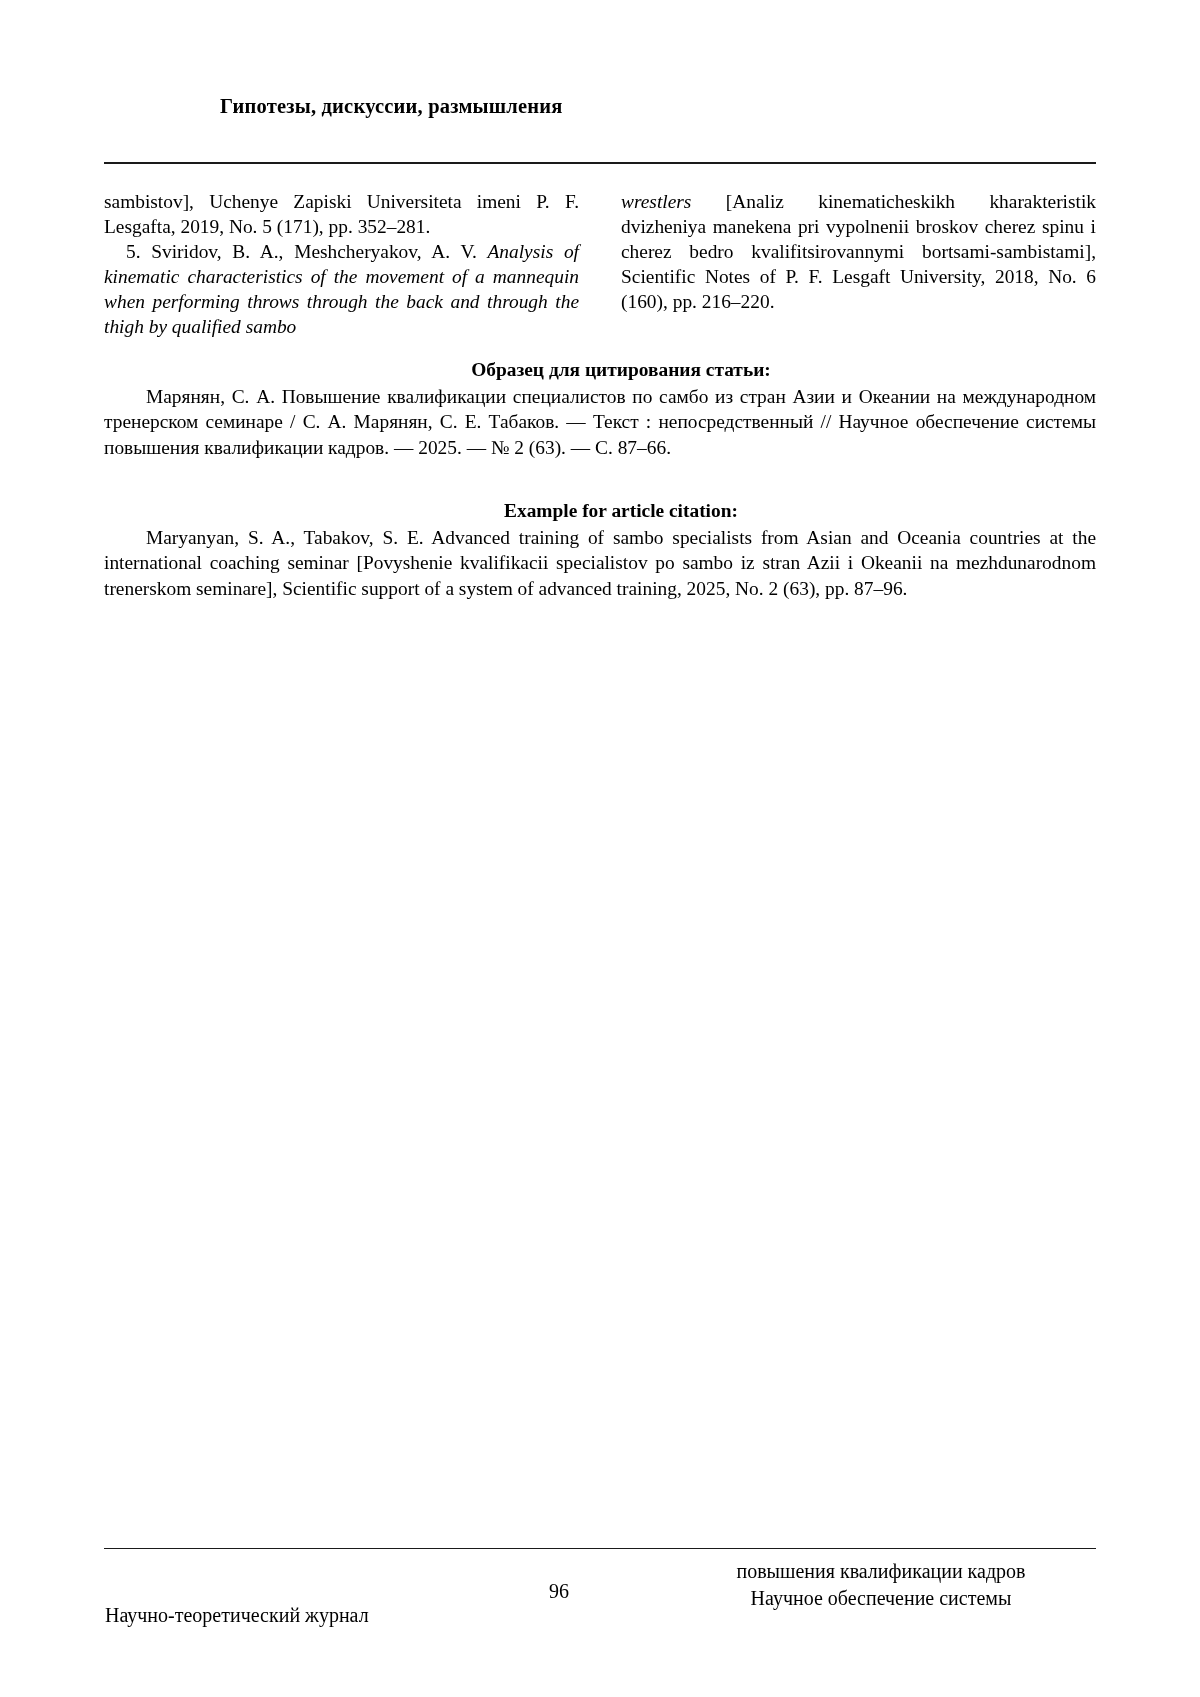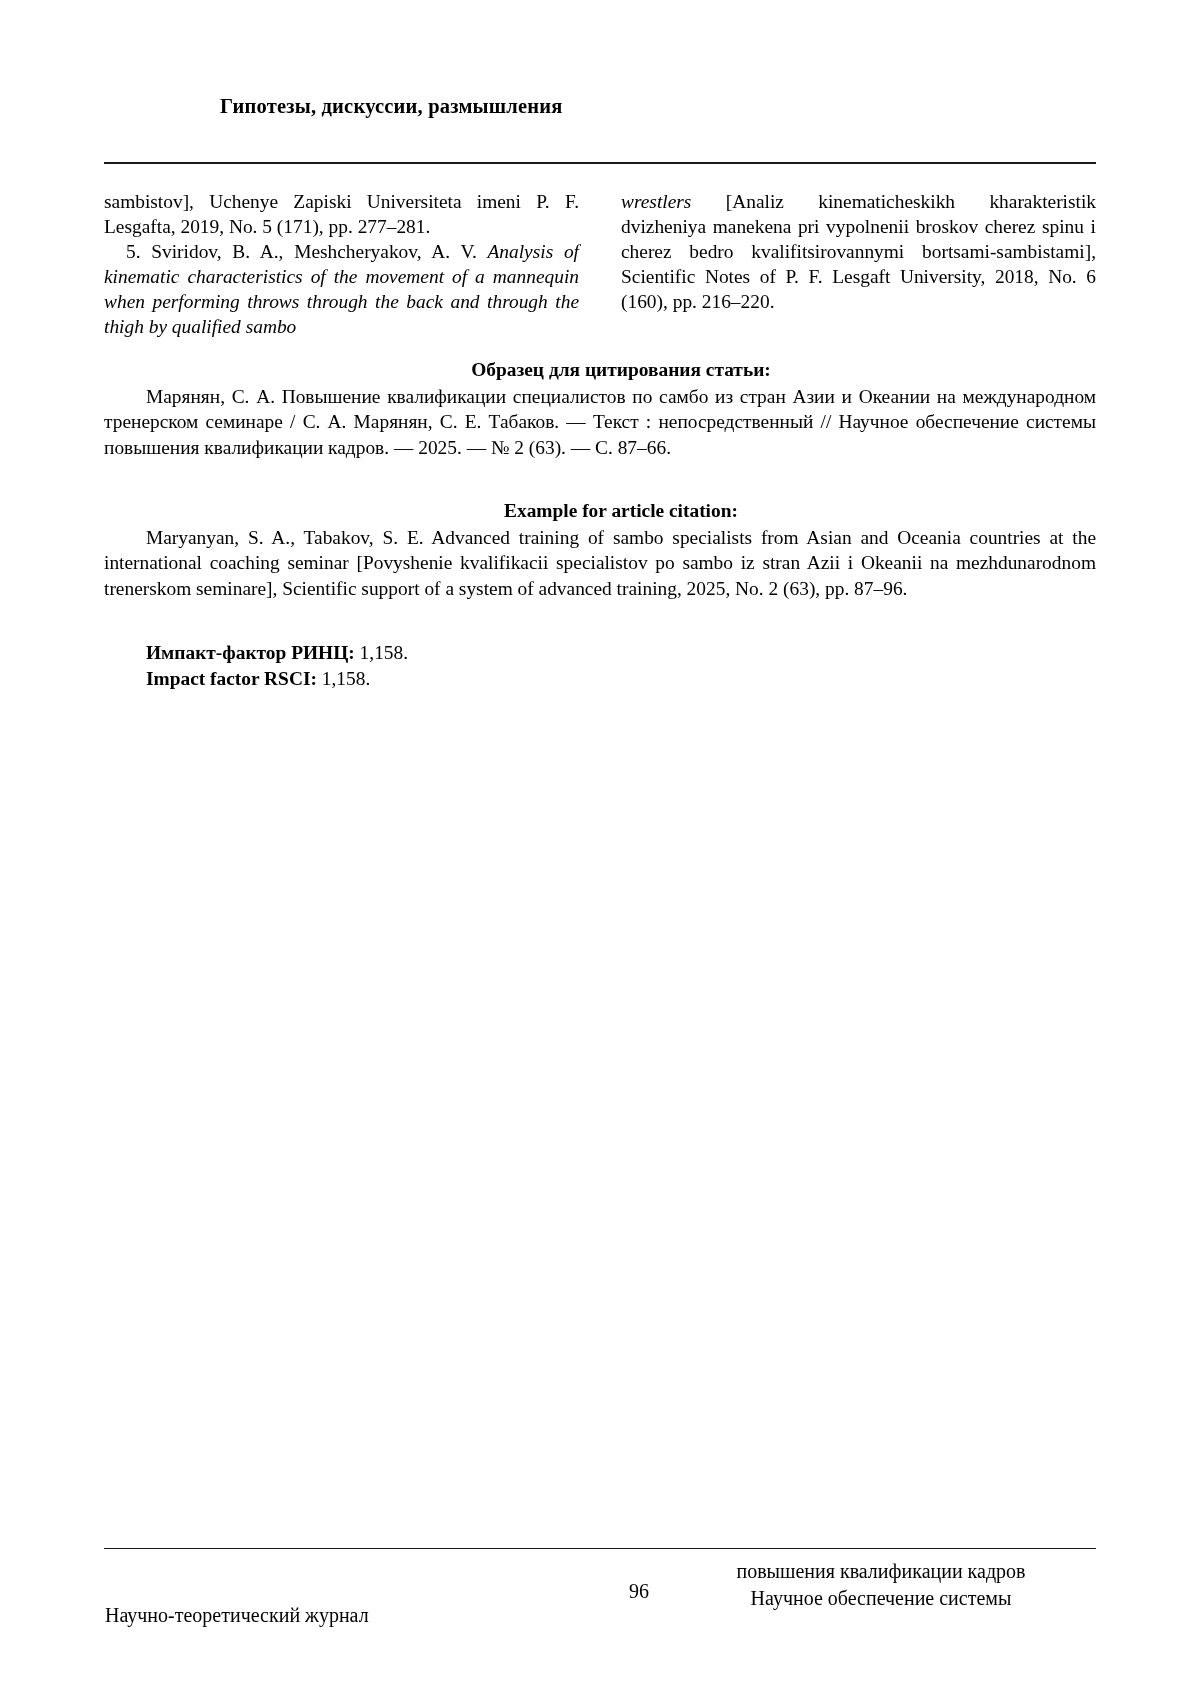--- a/index.html
+++ b/index.html
@@ -133,21 +133,21 @@
     left: 1px;
     top: 22px;
     font-size: 20px;
     margin-top: 24px;
   }
   .footer-page {
     position: absolute;
     left: 445px;
     top: 22px;
     width: 100px;
-    text-align: right;
+    text-align: left;
     font-size: 20px;
   }
   .footer-right {
     position: absolute;
     right: 0px;
     top: 0px;
     width: 430px;
     text-align: center;
     font-size: 20px;
     line-height: 1.33;
@@ -162,44 +162,40 @@
 
 
     <div class="header-title">Гипотезы, дискуссии, размышления</div>
   </div>
 
   <div class="header-rule"></div>
 
   <div class="cols">
 
     <div class="col">
-      <p>sambistov], Uchenye Zapiski Universiteta imeni P. F. Lesgafta, 2019, No. 5 (171), pp. 277–281.</p>
+      <p>sambistov], Uchenye Zapiski Universiteta imeni P. F. Lesgafta, 2019, No. 5 (171), pp. 352–281.</p>
       <p class="indent"><span>5. Sviridov, B. A., Meshcheryakov, A. V. </span><span class="ital">Analysis of kinematic characteristics of the movement of a mannequin when performing throws through the back and through the thigh by qualified sambo</span></p>
     </div>
 
     <div class="col">
       <p><span class="ital">wrestlers</span><span> [Analiz kinematicheskikh kharakteristik dvizheniya manekena pri vypolnenii broskov cherez spinu i cherez bedro kvalifitsirovannymi bortsami-sambistami], Scientific Notes of P. F. Lesgaft University, 2018, No. 6 (160), pp. 216–220.</span></p>
     </div>
 
   </div>
 
   <div class="section" id="cite-ru">
     <h3>Образец для цитирования статьи:</h3>
     <p>Марянян, С. А. Повышение квалификации специалистов по самбо из стран Азии и Океании на международном тренерском семинаре / С. А. Марянян, С. Е. Табаков. — Текст : непосредственный // Научное обеспечение системы повышения квалификации кадров. — 2025. — № 2 (63). — С. 87–66.</p>
   </div>
 
   <div class="section" id="cite-en">
     <h3>Example for article citation:</h3>
     <p>Maryanyan, S. A., Tabakov, S. E. Advanced training of sambo specialists from Asian and Oceania countries at the international coaching seminar [Povyshenie kvalifikacii specialistov po sambo iz stran Azii i Okeanii na mezhdunarodnom trenerskom seminare], Scientific support of a system of advanced training, 2025, No. 2 (63), pp. 87–96.</p>
   </div>
 
-  <div class="section" id="impact">
-    <p class="impact-line"><span class="impact-label">Импакт-фактор РИНЦ:</span> <span>1,158.</span></p>
-    <p class="impact-line"><span class="impact-label">Impact factor RSCI:</span> <span>1,158.</span></p>
-  </div>
 
   <div class="footer-rule"></div>
   <div class="footer">
     <div class="footer-left">Научно-теоретический журнал</div>
     <div class="footer-page">96</div>
     <div class="footer-right">
       <div>повышения квалификации кадров</div>
       <div>Научное обеспечение системы</div>
     </div>
   </div>

